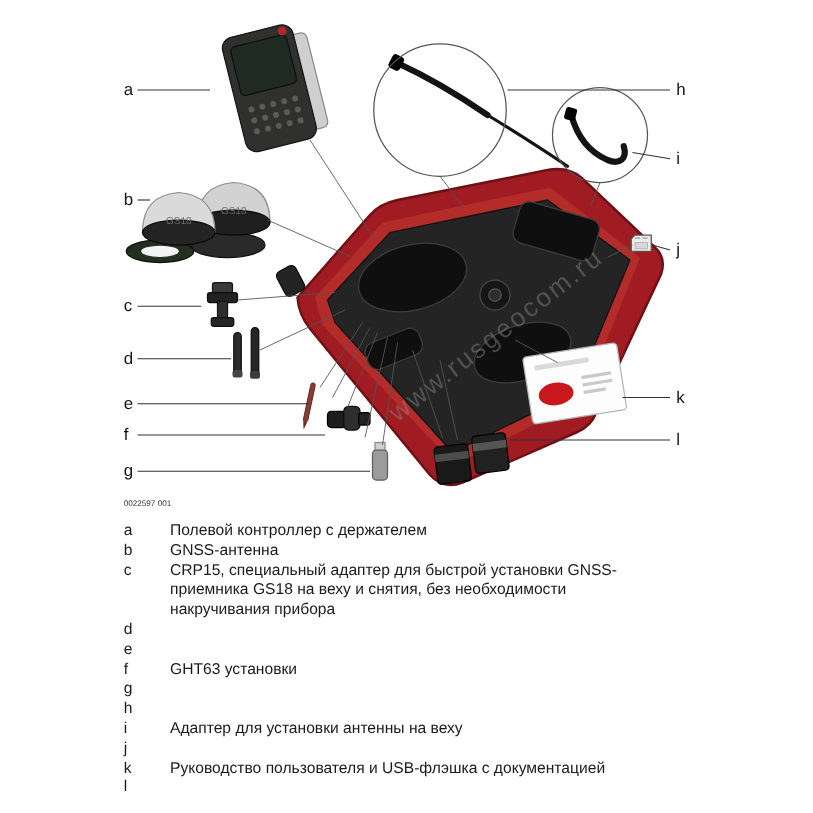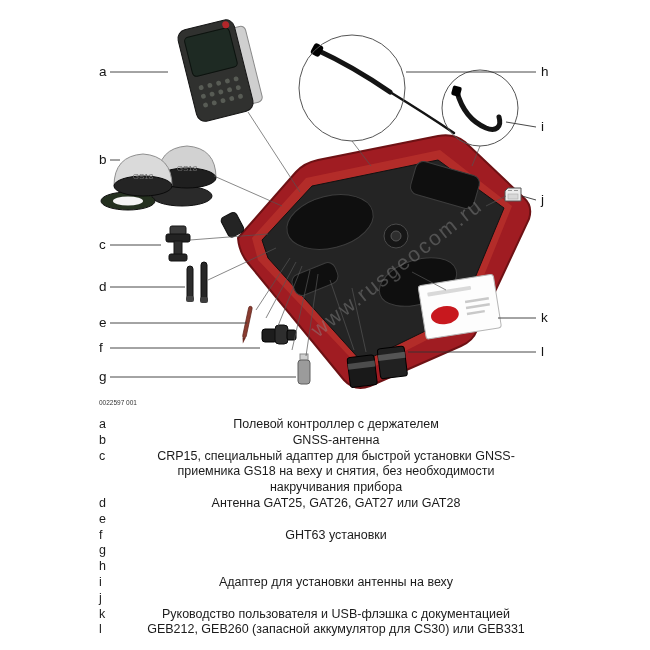--- a/index.html
+++ b/index.html
@@ -4,21 +4,21 @@
 <style>
   * { margin:0; padding:0; box-sizing:border-box; }
   html,body { background:#ffffff; }
   .page {
     position:relative; width:650px; height:650px; background:#fff;
     font-family:"Liberation Sans", sans-serif; overflow:hidden;
   }
   .diagram { position:absolute; top:0; left:0; width:650px; height:412px; }
   .legend { position:absolute; left:99px; top:417px; width:470px; }
   .legend-row { display:grid; grid-template-columns:37px 1fr; font-size:12.5px; line-height:15.8px; color:#1b1b1b; }
-  .legend-text { max-width:400px;text-align:center; }
+  .legend-text { max-width:400px; }
   svg text { font-family:"Liberation Sans", sans-serif; }
 </style>
 </head>
 <body>
 
 <div class="page">
 
   <div class="diagram">
     <svg width="650" height="412" viewBox="0 0 650 412" xmlns="http://www.w3.org/2000/svg">
 
@@ -204,21 +204,20 @@
     <div class="legend-row">
       <span class="legend-key">b</span>
       <span class="legend-text">GNSS-антенна</span>
     </div>
     <div class="legend-row">
       <span class="legend-key">c</span>
       <span class="legend-text">CRP15, специальный адаптер для быстрой установки GNSS-приемника GS18 на веху и снятия, без необходимости накручивания прибора</span>
     </div>
     <div class="legend-row">
       <span class="legend-key">d</span>
-      <span class="legend-text">Антенна GAT25, GAT26, GAT27 или GAT28</span>
     </div>
     <div class="legend-row">
       <span class="legend-key">e</span>
     </div>
     <div class="legend-row">
       <span class="legend-key">f</span>
       <span class="legend-text">GHT63 установки</span>
     </div>
     <div class="legend-row">
       <span class="legend-key">g</span>
@@ -232,17 +231,16 @@
     </div>
     <div class="legend-row">
       <span class="legend-key">j</span>
     </div>
     <div class="legend-row">
       <span class="legend-key">k</span>
       <span class="legend-text">Руководство пользователя и USB-флэшка с документацией</span>
     </div>
     <div class="legend-row">
       <span class="legend-key">l</span>
-      <span class="legend-text">GEB212, GEB260 (запасной аккумулятор для CS30) или GEB331</span>
     </div>
   </div>
 
 </div>
 
 </body></html>

